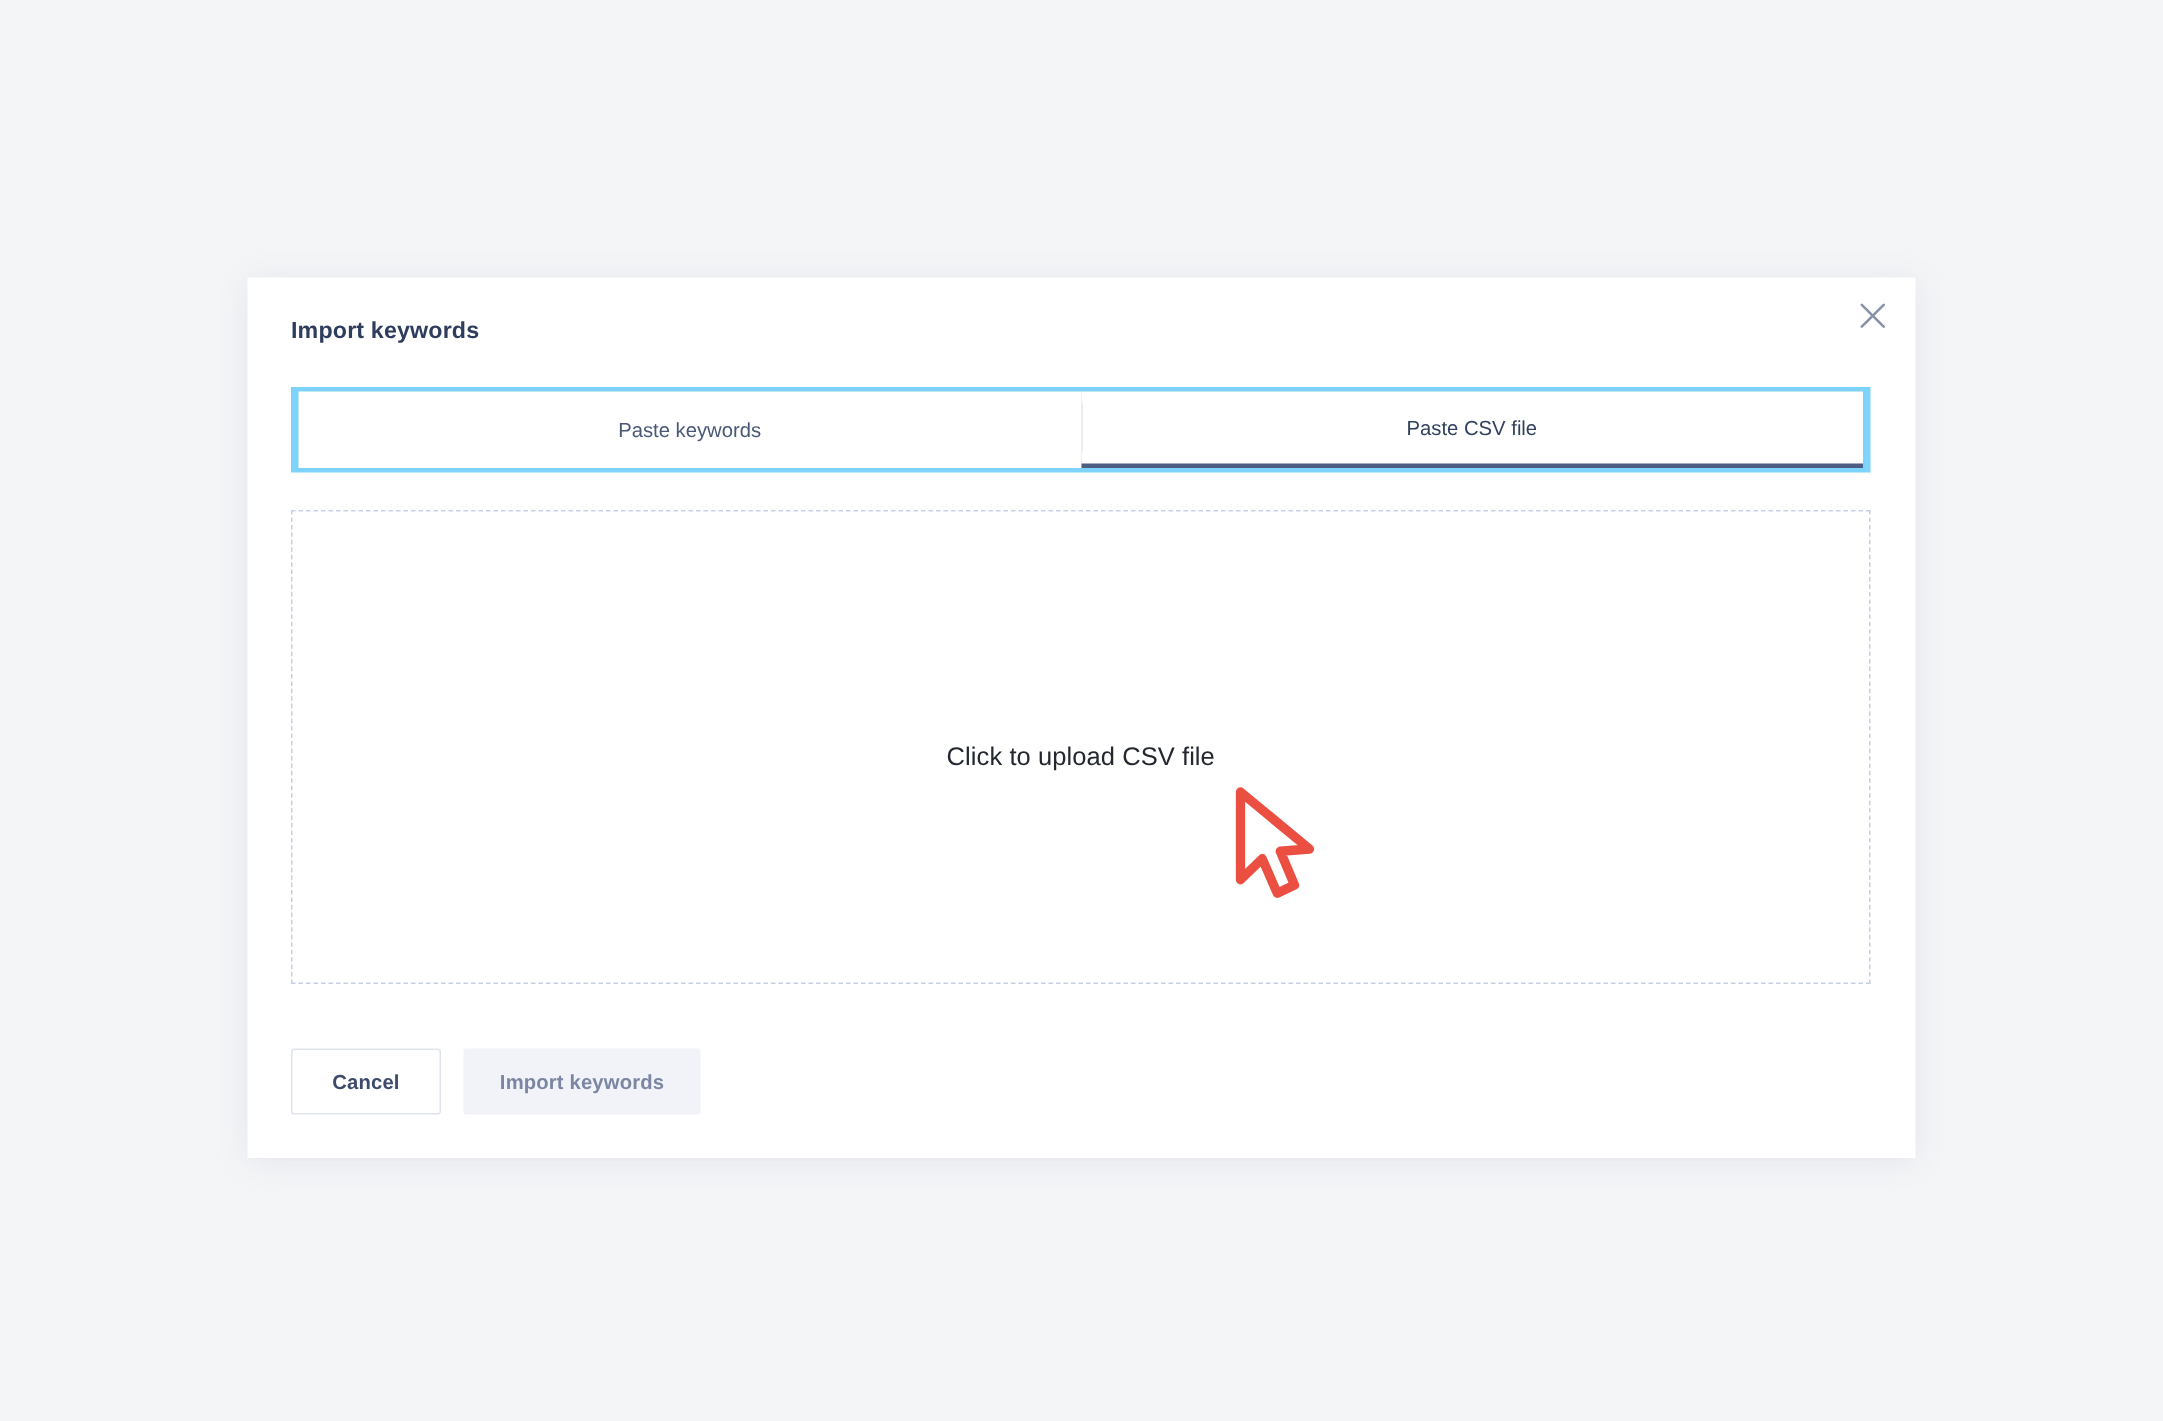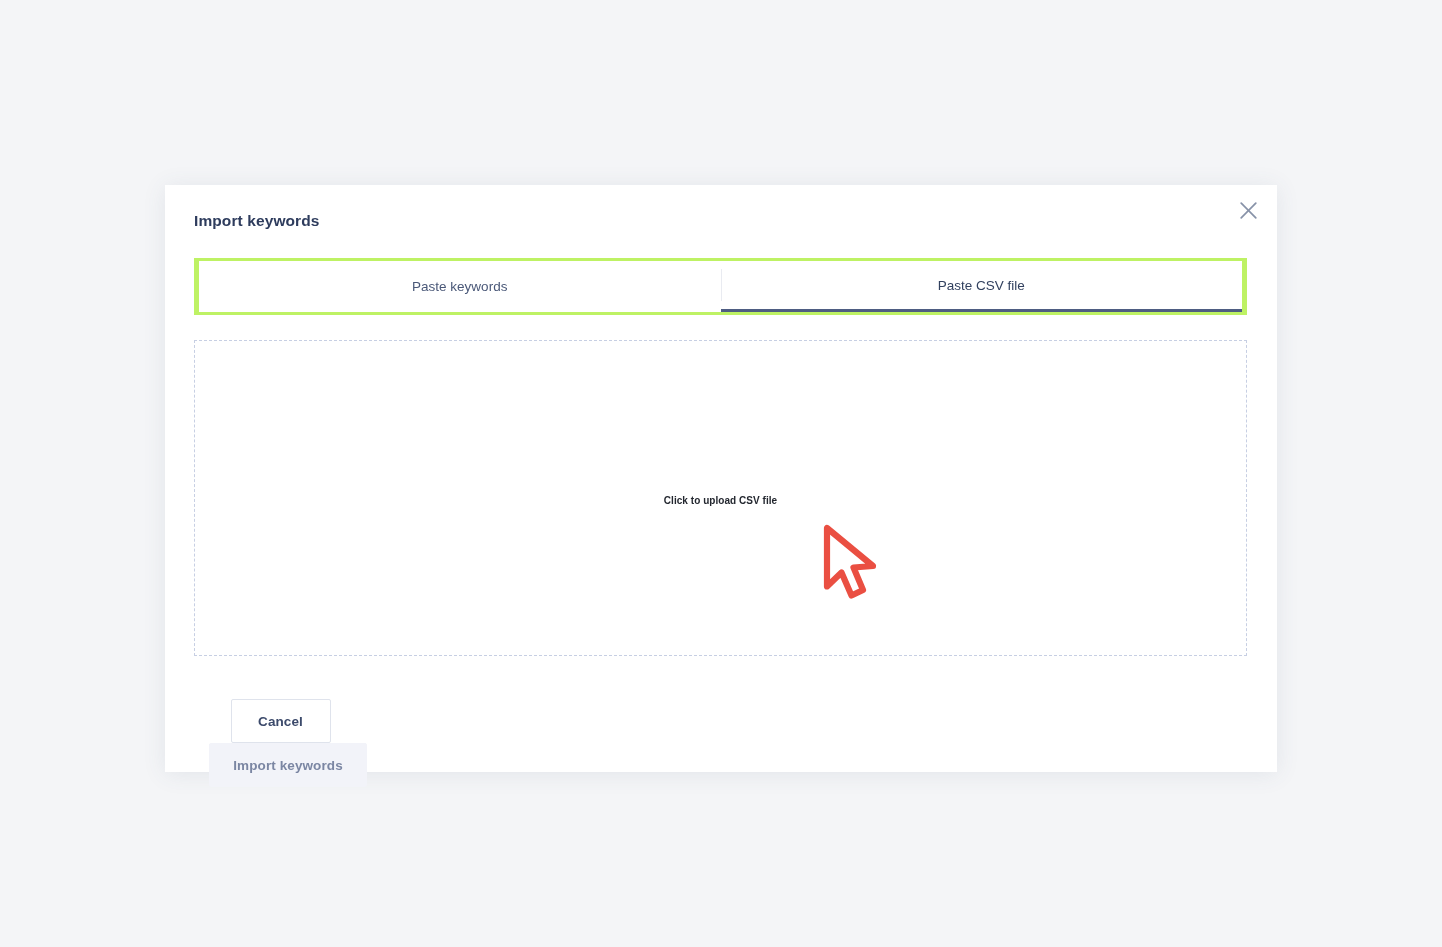--- a/index.html
+++ b/index.html
@@ -56,21 +56,21 @@
     letter-spacing: 0.1px;
   }
 
   
   .tabs-wrap {
     position: absolute;
     left: 29px;
     top: 73px;
     width: 1053px;
     height: 57px;
-    background: #bef264;
+    background: #7dd3fc;
     box-sizing: border-box;
   }
   .tabs-row {
     position: absolute;
     left: 5px;
     top: 3px;
     width: 1043px;
     height: 51px;
     display: flex;
   }
@@ -119,43 +119,41 @@
     top: 0;
     right: 0;
     bottom: 0;
   }
   .dropzone-label {
     position: absolute;
     left: 0;
     right: 0;
     top: 154px;
     text-align: center;
-    font-size: 10px;
-    font-weight: bold;
+    font-size: 17px;
+    font-weight: normal;
     color: #23272f;
     letter-spacing: 0.05px;
   }
   .cursor-arrow {
     position: absolute;
     left: 625px;
     top: 181px;
     width: 64px;
     height: 82px;
     pointer-events: none;
   }
   .cursor-arrow svg { display: block; }
 
   
   .footer {
     position: absolute;
     left: 29px;
     top: 514px;
     display: flex;
-    align-items: center;
-    flex-direction: column;
   }
   .btn {
     height: 44px;
     display: flex;
     align-items: center;
     justify-content: center;
     font-size: 13.5px;
     font-weight: bold;
     box-sizing: border-box;
     border-radius: 2px;

